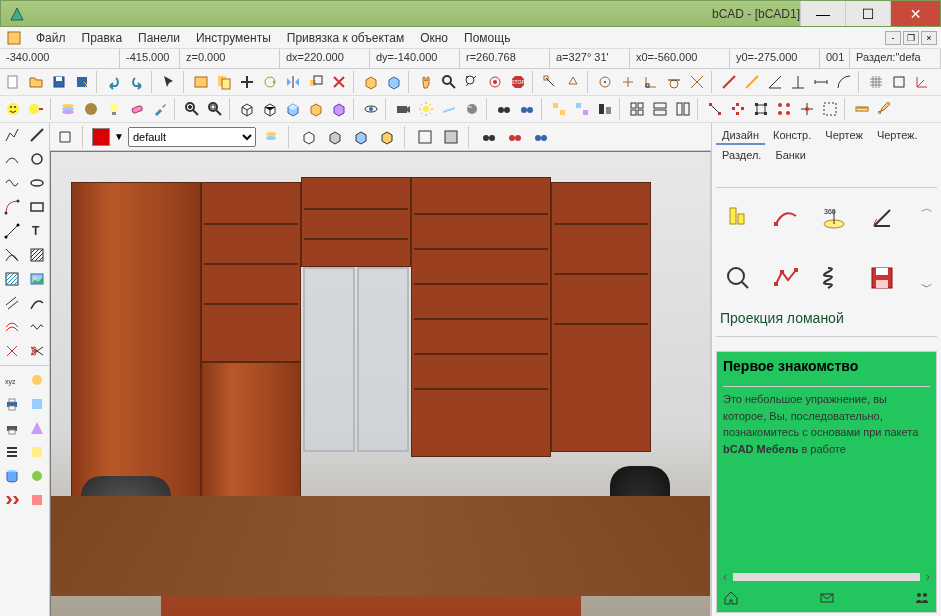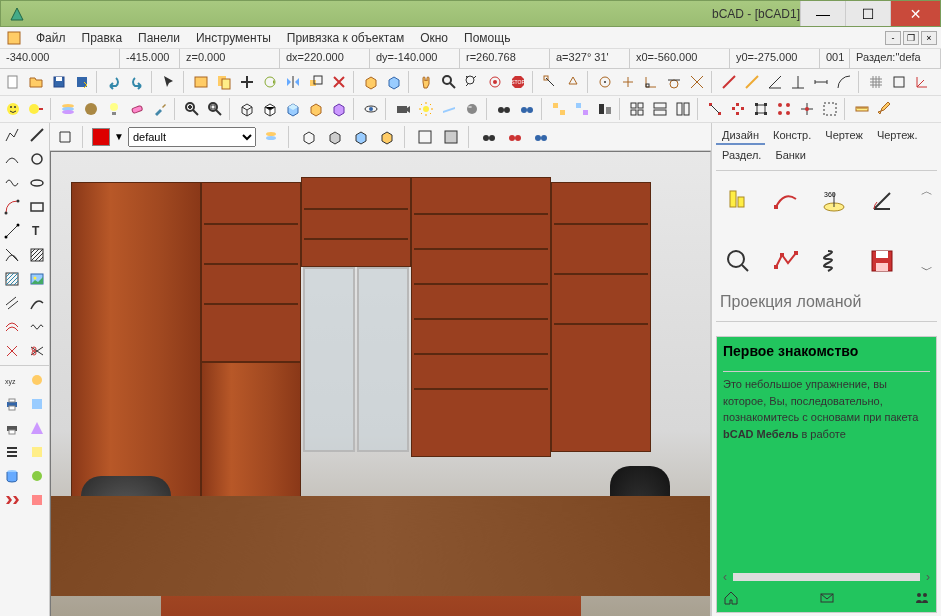--- a/index.html
+++ b/index.html
@@ -32,28 +32,28 @@
 .viewport { flex: 1; position: relative; background: linear-gradient(180deg, #e8e8e8 0%, #d8d8d8 60%, #a8a090 100%); overflow: hidden; border: 1px inset #ccc; }
 .room { position: absolute; inset: 0; }
 .floor { position: absolute; bottom: 0; left: 0; right: 0; height: 120px; background: linear-gradient(90deg, #7a4520 0%, #8a5530 50%, #7a4520 100%); transform: perspective(400px) rotateX(50deg); transform-origin: top; }
 .cabinet { position: absolute; background: linear-gradient(90deg, #8a3818 0%, #b85828 30%, #a04820 70%, #8a3818 100%); border: 1px solid #5a2810; }
 .shelf-unit { position: absolute; background: #9a4020; border: 1px solid #5a2810; }
 .shelf-line { position: absolute; left: 2px; right: 2px; height: 2px; background: #5a2810; }
 .glass-door { position: absolute; background: rgba(200,210,215,0.6); border: 2px solid #b8b8b8; }
 .chair { position: absolute; width: 90px; height: 110px; background: radial-gradient(#6a6a6a, #2a2a2a); border-radius: 20px 20px 5px 5px; }
 .desk { position: absolute; background: linear-gradient(#b85828, #9a4020); border-radius: 50% 50% 0 0; }
 .right-panel { width: 230px; background: #f5f5f5; border-left: 1px solid #ccc; display: flex; flex-direction: column; padding: 4px; }
-.rtabs { display: flex; flex-wrap: wrap; gap: 2px; margin-bottom: 3px; }
+.rtabs { display: flex; flex-wrap: wrap; gap: 2px; margin-bottom: 20px; }
 .rtab { padding: 2px 6px; font-size: 11px; color: #333; cursor: pointer; }
 .rtab.active { border-bottom: 2px solid #6a8fc8; }
 .rpanel-hr { border: none; border-top: 1px solid #ccc; margin: 4px 0; }
 .rtool-grid { display: flex; flex-wrap: wrap; gap: 12px; padding: 8px 4px; position: relative; }
 .rtool { width: 36px; height: 36px; display: flex; align-items: center; justify-content: center; cursor: pointer; }
 .rscroll { position: absolute; right: 2px; width: 14px; font-size: 12px; color: #555; }
-.rlabel { padding: 6px 4px; font-size: 16px; color: #737373; }
+.rlabel { padding: 6px 4px; font-size: 14px; color: #14532d; }
 .rpanel2 { border: 1px solid #ccc; background: #22c55e; margin-top: 10px; padding: 6px; flex: 1; display: flex; flex-direction: column; }
 .rpanel2 h3 { font-size: 14px; font-weight: bold; margin-bottom: 8px; }
 .rpanel2 .body { font-size: 11px; line-height: 1.5; color: #333; flex: 1; overflow: hidden; }
 .rpanel2 .nav { display: flex; justify-content: space-between; padding-top: 6px; }
 svg { display: block; }
 .ico { width: 16px; height: 16px; }
 </style>
 </head>
 <body>
 

